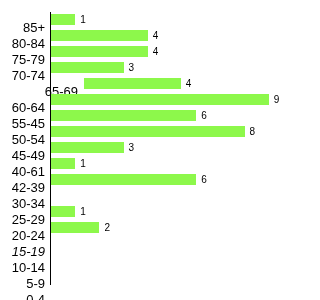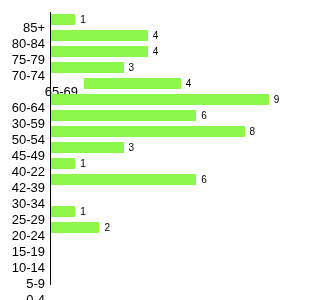--- a/index.html
+++ b/index.html
@@ -95,36 +95,36 @@
         <div class="cat-label">65-69</div>
         <div class="bar" style="width: 96.8px; background: rgb(141, 248, 75);"></div>
         <div class="val-label" style="left: 152.8px;">4</div>
       </div>
       <div class="row" style="top: 92px;">
         <div class="cat-label">60-64</div>
         <div class="bar" style="width: 217.8px; background: rgb(141, 248, 75);"></div>
         <div class="val-label" style="left: 273.8px;">9</div>
       </div>
       <div class="row" style="top: 108px;">
-        <div class="cat-label">30-59</div>
+        <div class="cat-label">55-45</div>
         <div class="bar" style="width: 145.2px; background: rgb(141, 248, 75);"></div>
         <div class="val-label" style="left: 201.2px;">6</div>
       </div>
       <div class="row" style="top: 124px;">
         <div class="cat-label">50-54</div>
         <div class="bar" style="width: 193.6px; background: rgb(141, 248, 75);"></div>
         <div class="val-label" style="left: 249.6px;">8</div>
       </div>
       <div class="row" style="top: 140px;">
         <div class="cat-label">45-49</div>
         <div class="bar" style="width: 72.6px; background: rgb(141, 248, 75);"></div>
         <div class="val-label" style="left: 128.6px;">3</div>
       </div>
       <div class="row" style="top: 156px;">
-        <div class="cat-label">40-22</div>
+        <div class="cat-label">40-61</div>
         <div class="bar" style="width: 24.2px; background: rgb(141, 248, 75);"></div>
         <div class="val-label" style="left: 80.2px;">1</div>
       </div>
       <div class="row" style="top: 172px;">
         <div class="cat-label">42-39</div>
         <div class="bar" style="width: 145.2px; background: rgb(141, 248, 75);"></div>
         <div class="val-label" style="left: 201.2px;">6</div>
       </div>
       <div class="row" style="top: 188px;">
         <div class="cat-label">30-34</div>
@@ -132,21 +132,21 @@
       <div class="row" style="top: 204px;">
         <div class="cat-label">25-29</div>
         <div class="bar" style="width: 24.2px; background: rgb(141, 248, 75);"></div>
         <div class="val-label" style="left: 80.2px;">1</div>
       </div>
       <div class="row" style="top: 220px;">
         <div class="cat-label">20-24</div>
         <div class="bar" style="width: 48.4px; background: rgb(141, 248, 75);"></div>
         <div class="val-label" style="left: 104.4px;">2</div>
       </div>
-      <div class="row" style="top: 236px;">
+      <div class="row" style="top: 236px; font-style: italic;">
         <div class="cat-label">15-19</div>
       </div>
       <div class="row" style="top: 252px;">
         <div class="cat-label">10-14</div>
       </div>
       <div class="row" style="top: 268px; padding-left: 12px;">
         <div class="cat-label">5-9</div>
       </div>
       <div class="row" style="top: 284px; padding-left: 36px;">
         <div class="cat-label">0-4</div>

